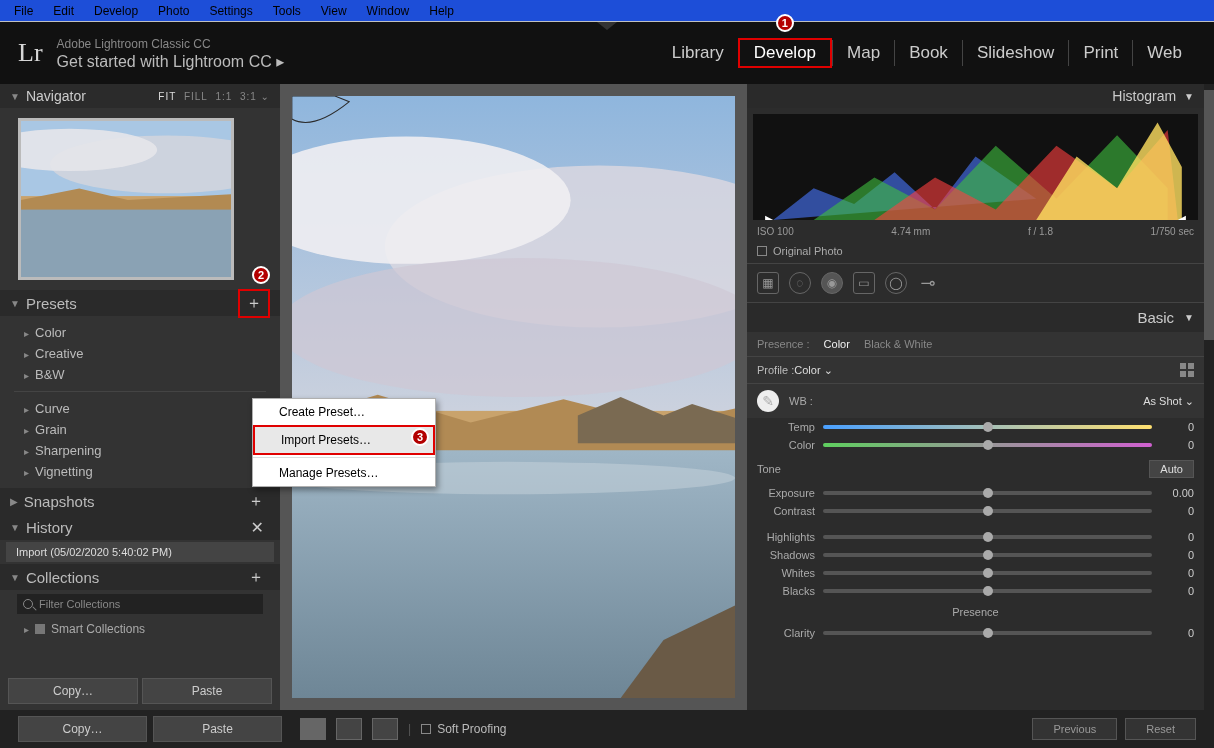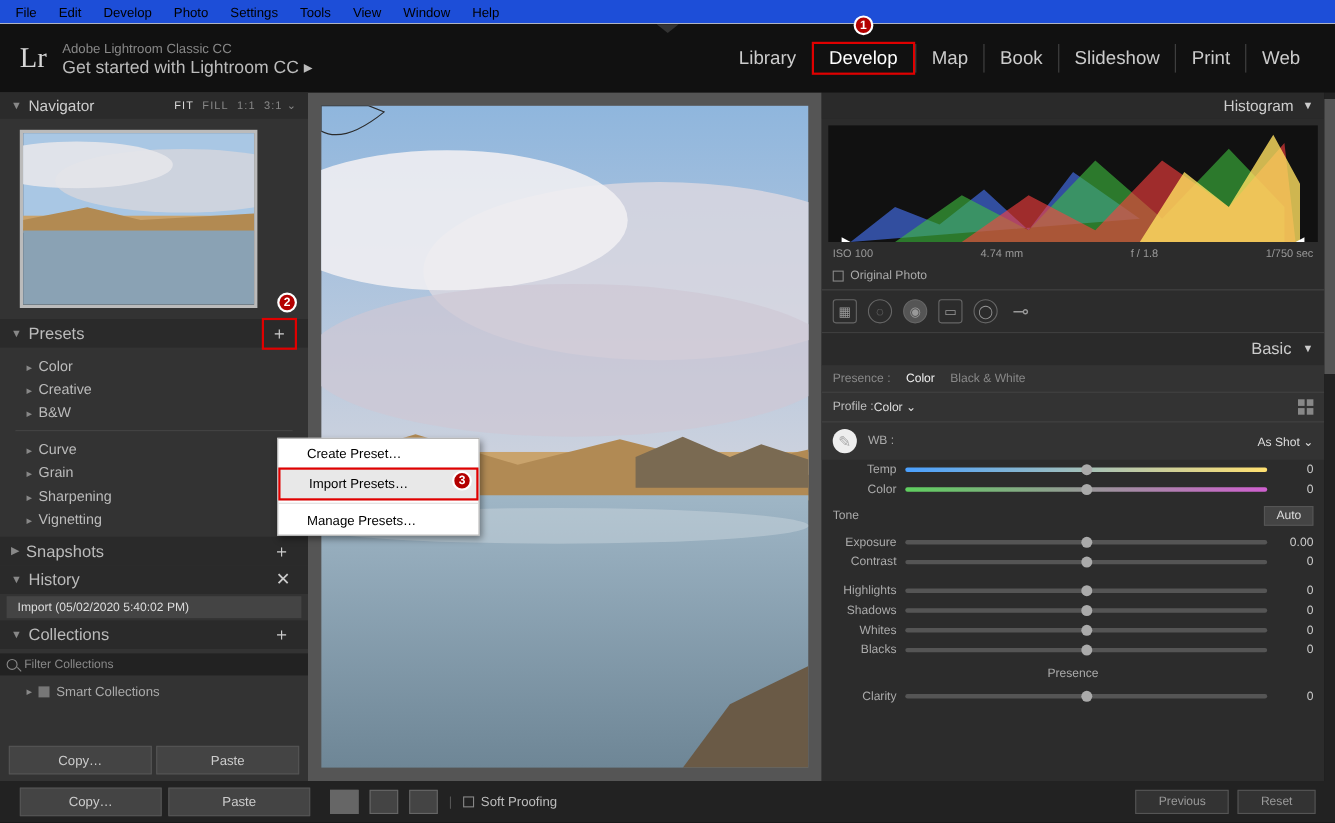--- a/index.html
+++ b/index.html
@@ -35,21 +35,21 @@
 .plist-head { height:26px; display:flex; align-items:center; padding:0 10px; background:#2a2a2a; font-size:15px; color:#bbb; }
 .plist-head .tri { margin-right:6px; color:#888; font-size:10px; }
 .plus { margin-left:auto; font-size:16px; color:#ccc; padding:2px 6px; position:relative; }
 .tree { padding:6px 0; }
 .tree-item { padding:3px 24px; color:#bbb; font-size:13px; }
 .tree-item::before { content:"▸"; margin-right:6px; color:#888; font-size:10px; }
 .tree-sep { height:1px; background:#444; margin:6px 14px; }
 .history-entry { background:#444; color:#ddd; font-size:11px; padding:4px 10px; margin: 2px 6px; }
 .copy-row { display:flex; gap:4px; padding:6px 8px; margin-top:auto; }
 .graybtn { flex:1; background:#444; color:#ccc; font-size:12px; padding:5px 0; text-align:center; border:1px solid #555; }
-.filter-input { margin:4px 0; background:#222; color:#888; font-size:11px; padding:4px 6px; display:flex; align-items:center; }
+.filter-input { margin:4px 17px; background:#222; color:#888; font-size:11px; padding:4px 6px; display:flex; align-items:center; }
 .mag { width:10px;height:10px;border:1px solid #888;border-radius:50%;margin-right:6px;position:relative; }
 .mag::after{content:"";position:absolute;width:5px;height:1px;background:#888;left:8px;top:8px;transform:rotate(45deg);}
 .smart { padding:4px 24px; color:#aaa; font-size:12px; display:flex; align-items:center; gap:6px;}
 .sicon{width:10px;height:10px;background:#777;}
 
 
 .center { flex:1; background:#555; display:flex; flex-direction:column; }
 .canvas { flex:1; background:#555; display:flex; align-items:center; justify-content:center; padding:12px; }
 .pic { width: 100%; height: 100%; }
 

